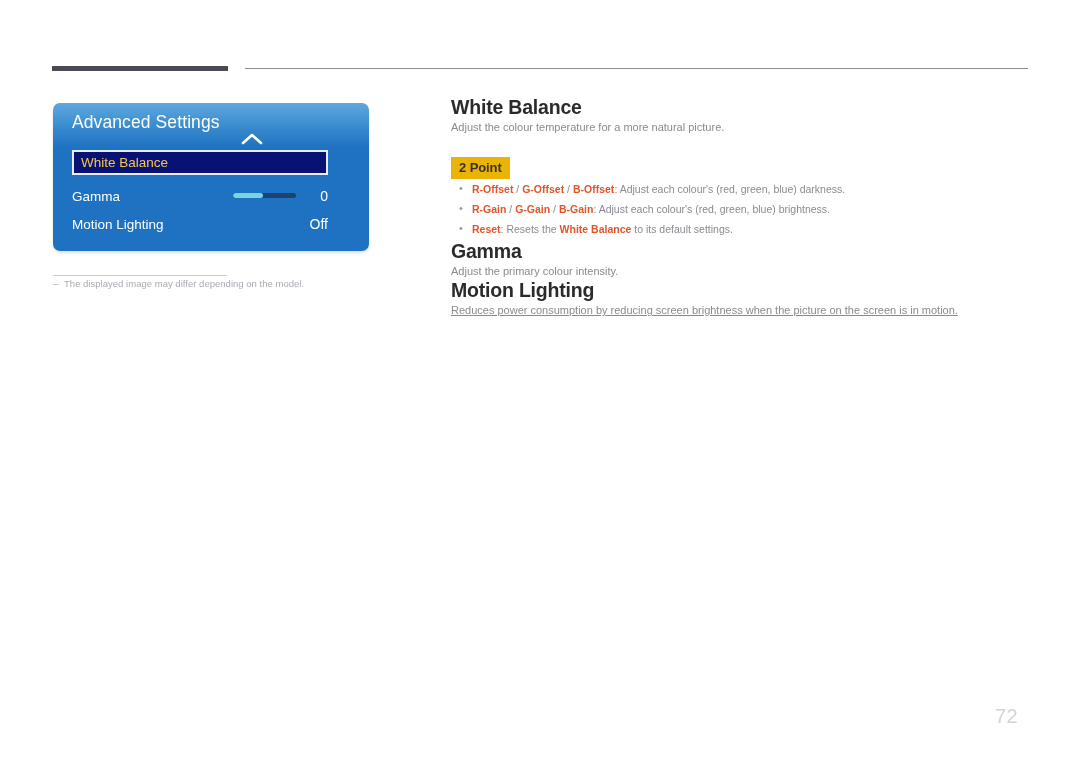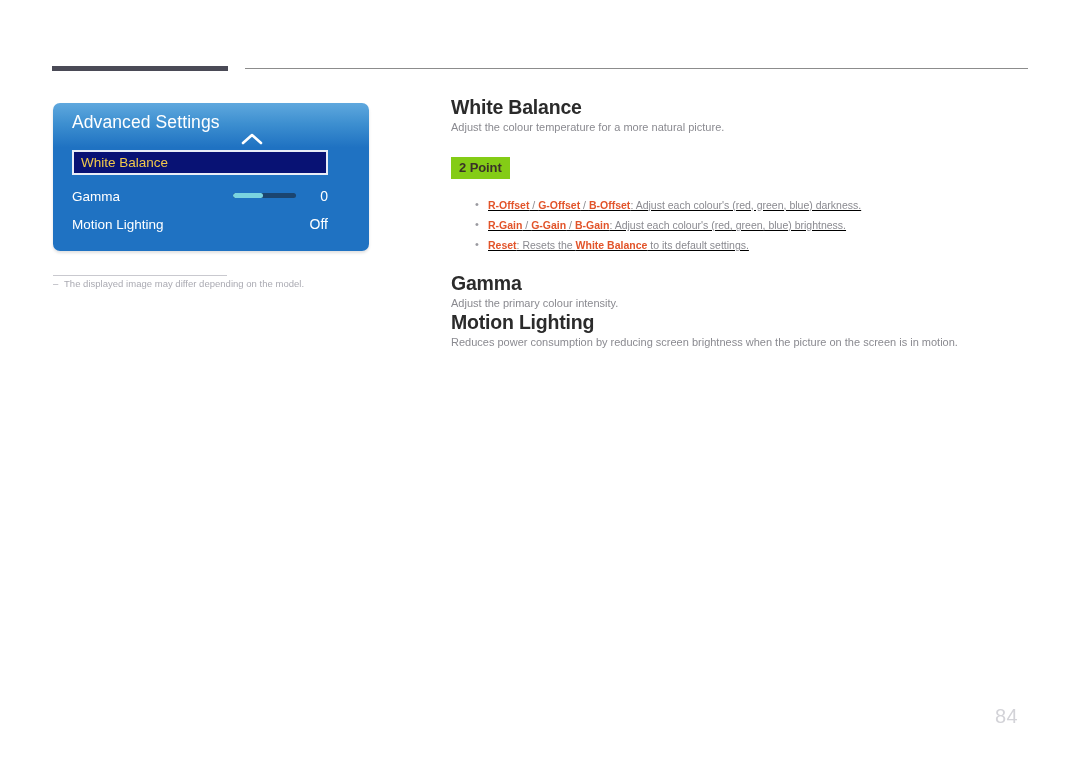--- a/index.html
+++ b/index.html
@@ -168,32 +168,31 @@
     letter-spacing: -0.2px;
   }
   p.section-body {
     margin: 0;
     font-size: 11px;
     color: #8a8a90;
     line-height: 1.5;
   }
   .label-chip {
     display: inline-block;
-    background: #84cc16;
+    background: #eab308;
     color: #3a3228;
     font-size: 13px;
     font-weight: bold;
     padding: 3px 8px 4px 8px;
     letter-spacing: -0.1px;
   }
   ul.bullets {
     list-style: none;
-    margin: 16px;
+    margin: 0;
     padding: 0;
-    text-decoration: underline;
   }
   ul.bullets li {
     position: relative;
     padding-left: 21px;
     font-size: 10.5px;
     color: #8a8a90;
     line-height: 1.95;
     white-space: nowrap;
   }
   ul.bullets li:before {
@@ -213,21 +212,21 @@
     font-weight: normal;
   }
 
   
   .sp-desc { margin-top: 23px; }
   .sp-chip { margin-top: 21px; }
   .sp-list { margin-top: 10px; }
   .sp-h-gamma  { margin-top: 31px; }
   .sp-gamma-body { margin-top: 21px; }
   .sp-h-motion { margin-top: 25px; }
-  .sp-motion-body { margin-top: 20px; }
+  .sp-motion-body { margin-top: 20px; text-decoration: underline; }
   .sp-motion-list { margin-top: 5px; }
 
   
   .page-number {
     position: absolute;
     left: 995px;
     top: 705px;
     font-size: 20px;
     color: #d3d3d8;
     letter-spacing: 0.5px;
@@ -299,13 +298,13 @@
 
   <p class="section-body sp-gamma-body">Adjust the primary colour intensity.</p>
 
   <h2 class="section-heading sp-h-motion">Motion Lighting</h2>
 
   <p class="section-body sp-motion-body">Reduces power consumption by reducing screen brightness when the picture on the screen is in motion.</p>
 
 
 </div>
 
-<div class="page-number">84</div>
+<div class="page-number">72</div>
 
 </body></html>

